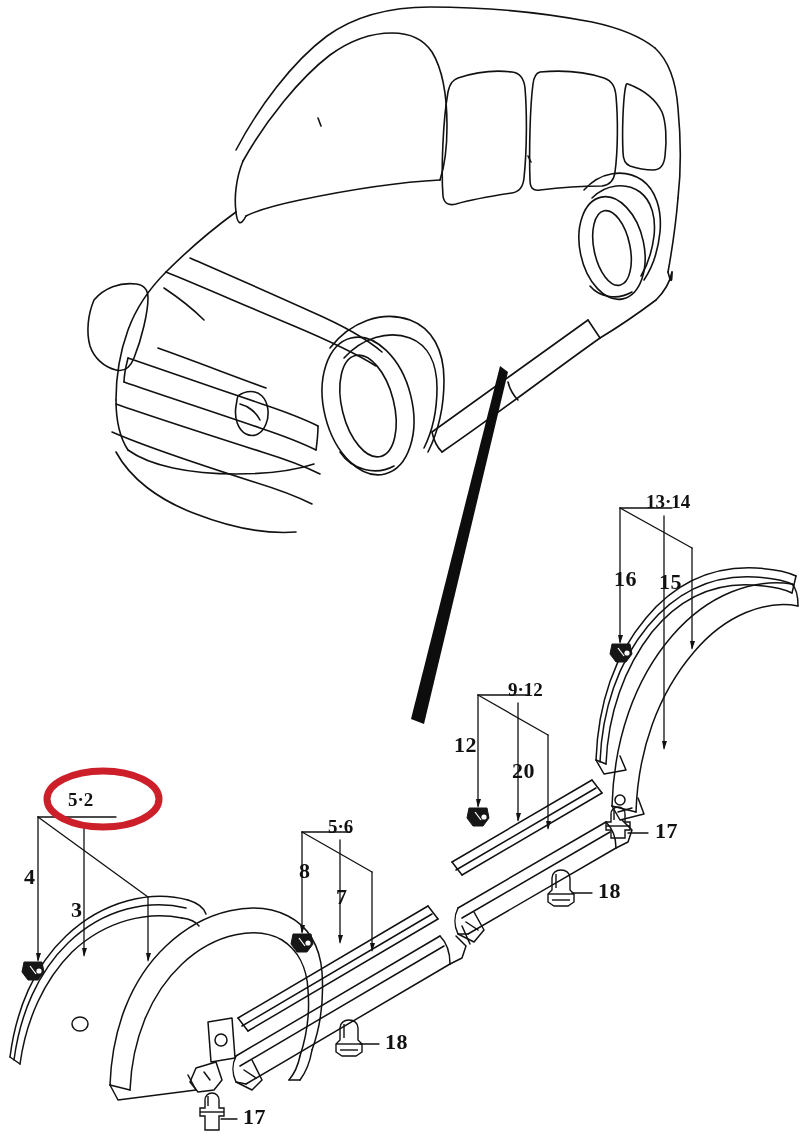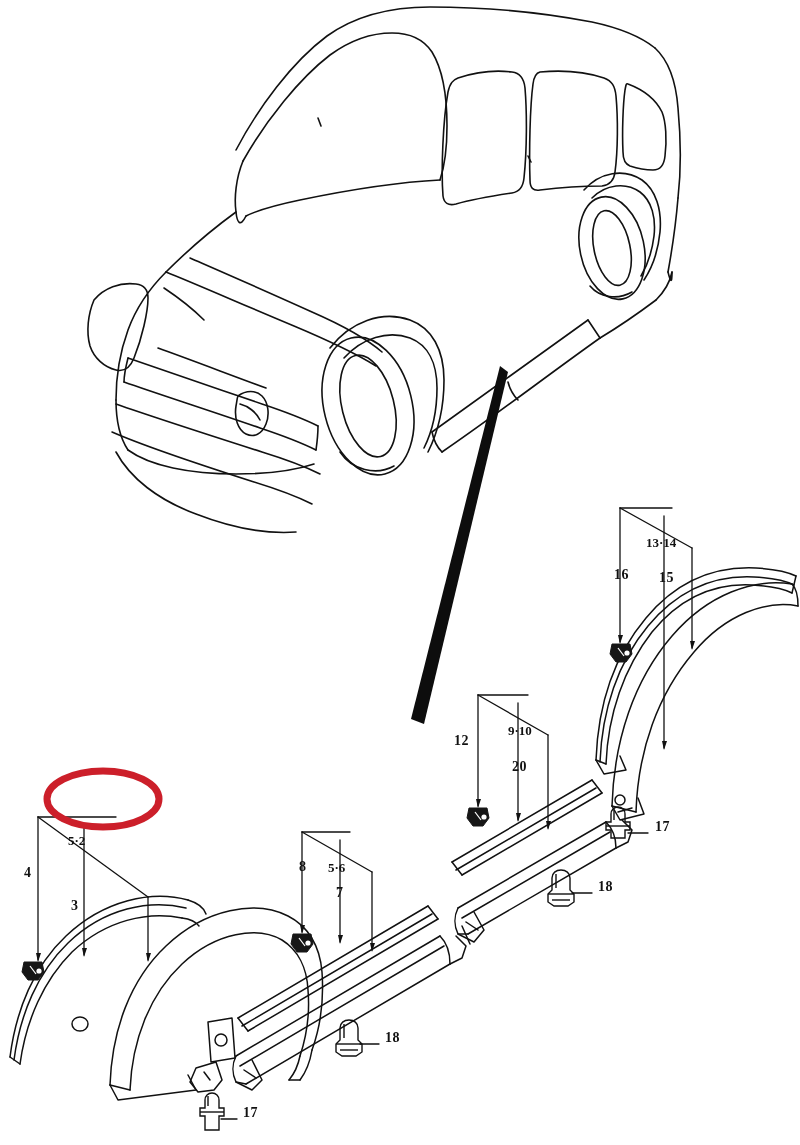--- a/index.html
+++ b/index.html
@@ -21,29 +21,29 @@
   #art {
     position: absolute;
     left: 0;
     top: 0;
     width: 800px;
     height: 1145px;
   }
   .callout {
     position: absolute;
     font-family: "Liberation Serif", "DejaVu Serif", serif;
-    font-size: 14px;
+    font-size: 22px;
     font-weight: 700;
     color: #111111;
     letter-spacing: 0.5px;
     white-space: nowrap;
     line-height: 1;
     user-select: none;
   }
-  .callout.pair { font-size: 13px; letter-spacing: 0px; margin-top: 44px; }
+  .callout.pair { font-size: 19px; letter-spacing: 0px; }
 </style>
 </head>
 <body>
 
 <div id="sheet">
 
   <svg id="art" viewBox="0 0 800 1145" xmlns="http://www.w3.org/2000/svg">
 
     <g fill="none" stroke="#111111" stroke-width="1.6" stroke-linecap="round" stroke-linejoin="round">
 
@@ -353,21 +353,21 @@
     </g>
   </svg>
 
   <div>
     <span class="callout pair" style="left:68px;  top:790px;">5·2</span>
     <span class="callout" style="left:24px;  top:866px;">4</span>
     <span class="callout" style="left:71px;  top:899px;">3</span>
     <span class="callout pair" style="left:328px; top:817px;">5·6</span>
     <span class="callout" style="left:299px; top:860px;">8</span>
     <span class="callout" style="left:336px; top:886px;">7</span>
-    <span class="callout pair" style="left:508px; top:680px;">9·10</span>
+    <span class="callout pair" style="left:508px; top:680px;">9·12</span>
     <span class="callout" style="left:454px; top:734px;">12</span>
     <span class="callout" style="left:512px; top:760px;">20</span>
     <span class="callout pair" style="left:646px; top:492px;">13·14</span>
     <span class="callout" style="left:614px; top:568px;">16</span>
     <span class="callout" style="left:659px; top:571px;text-align:center;">15</span>
     <span class="callout" style="left:655px;  top:820px;">17</span>
     <span class="callout" style="left:598px;  top:880px;">18</span>
     <span class="callout" style="left:385px;  top:1031px;">18</span>
     <span class="callout" style="left:243px;  top:1106px;">17</span>
   </div>

